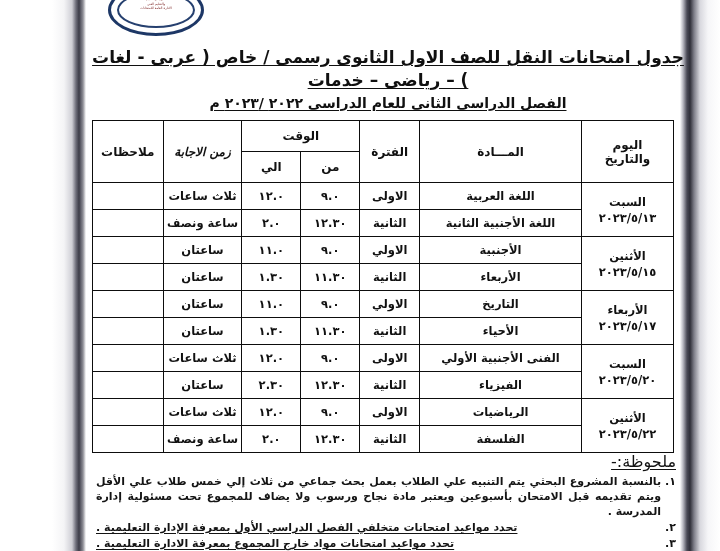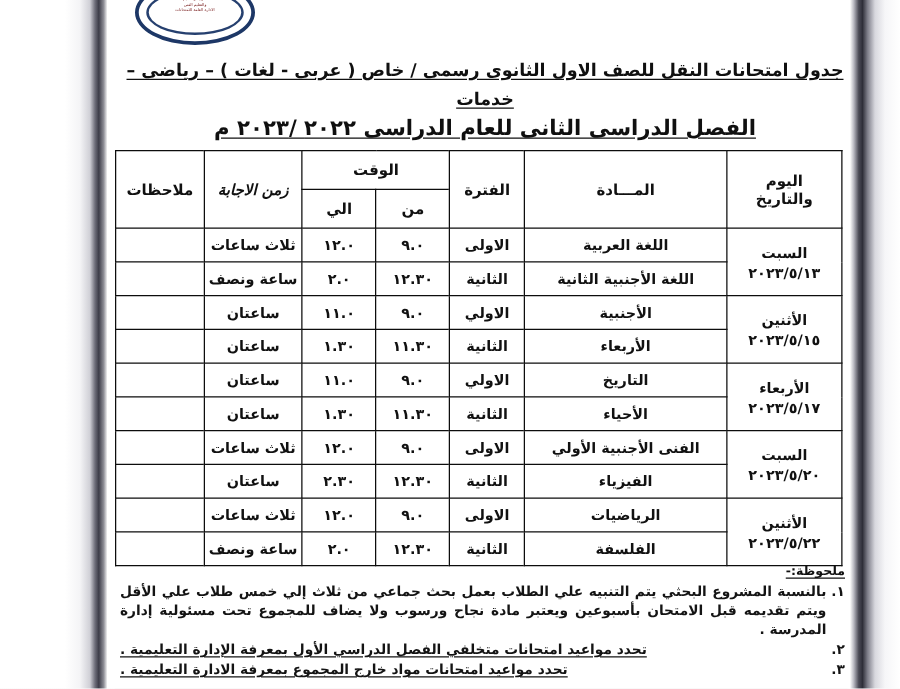--- a/index.html
+++ b/index.html
@@ -91,30 +91,30 @@
     position: absolute;
     top: 46px;
     left: 0;
     right: 0;
     text-align: center;
   }
   .title-line {
     font-family: "DejaVu Sans", "Liberation Sans", sans-serif;
     font-weight: bold;
     color: #101010;
-    font-size: 14px;
+    font-size: 17px;
     line-height: 23px;
     display: block;
   }
   .title-line span.u {
     text-decoration: underline;
     text-underline-offset: 2px;
   }
   .title-line.second {
-    font-size: 17px;
+    font-size: 14px;
   }
 
   
   .table-zone {
     position: absolute;
     top: 120px;
     left: 0;
     right: 10px;
   }
   table.sched {
@@ -164,22 +164,22 @@
   
   .notes {
     position: absolute;
     top: 452px;
     left: 4px;
     right: 8px;
     direction: rtl;
   }
   .notes-title {
     text-align: right;
-    font-weight: bold;
-    font-size: 10px;
+    font-weight: normal;
+    font-size: 16px;
     color: #111;
     padding-left: 22px;
     margin-bottom: 3px;
   }
   .notes-title span {
     text-decoration: underline;
     text-underline-offset: 2px;
   }
   .note-row {
     display: flex;

